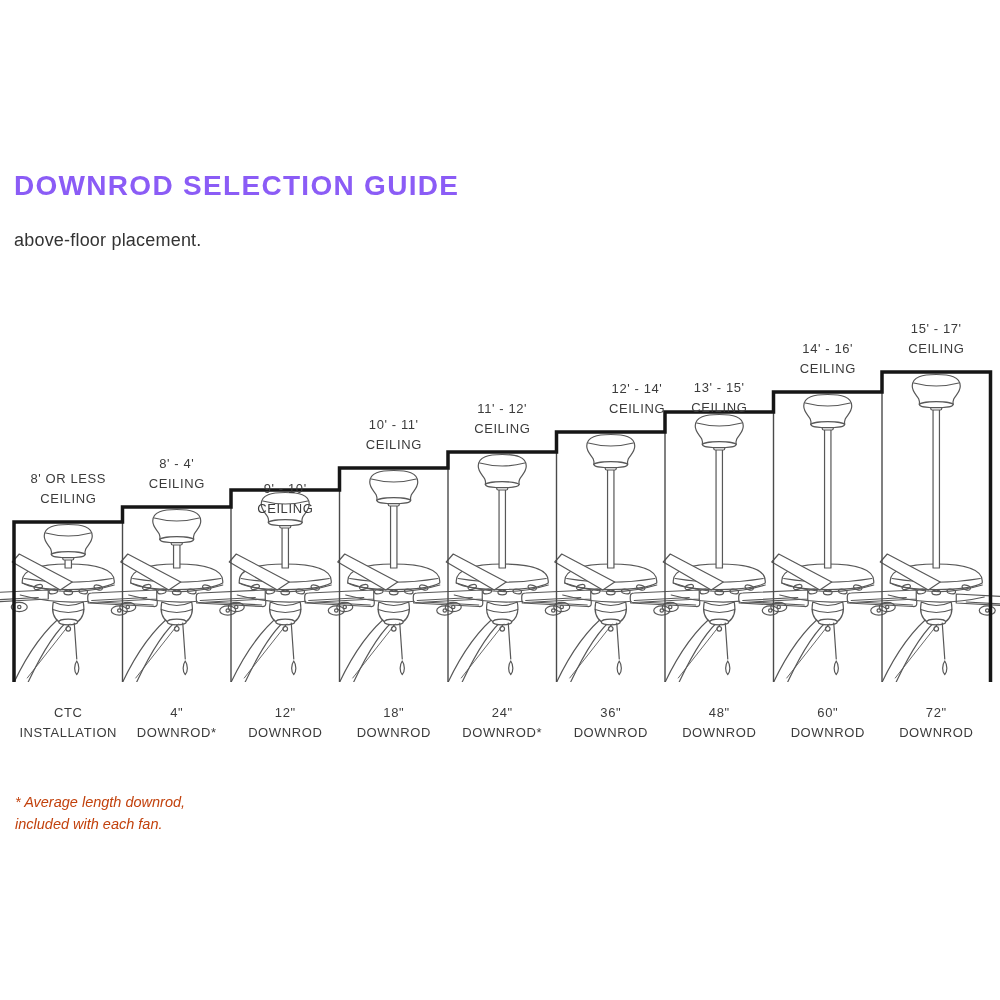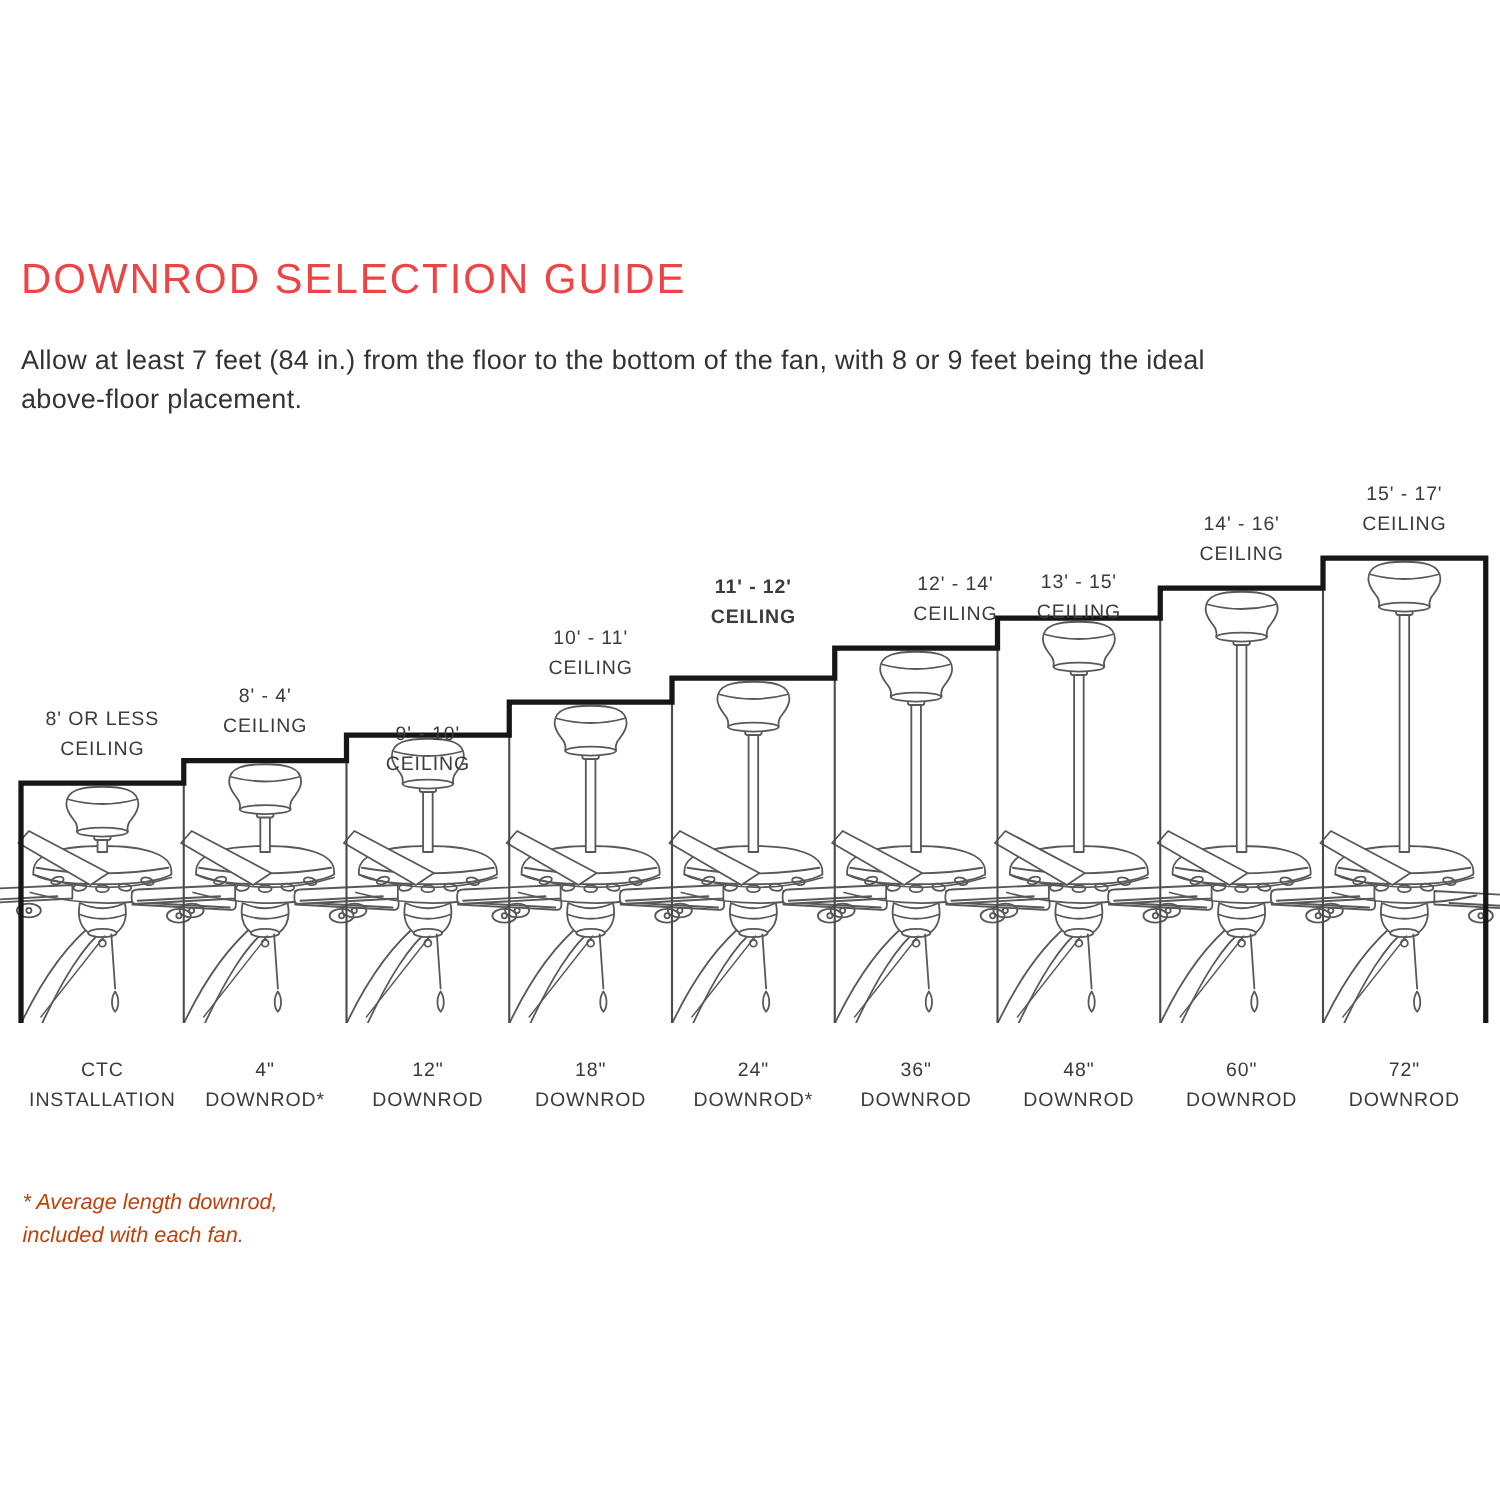--- a/index.html
+++ b/index.html
@@ -2,21 +2,21 @@
 <html><head>
 <meta charset="utf-8">
 <style>
   html,body{margin:0;padding:0;}
   body{
     width:1000px;height:1000px;position:relative;background:#ffffff;
     font-family:"Liberation Sans",sans-serif;overflow:hidden;
   }
   .title{
     position:absolute;left:14px;top:170px;
-    font-size:28px;font-weight:400;letter-spacing:1.3px;color:#ef4444;white-space:nowrap;
+    font-size:28px;font-weight:700;letter-spacing:1.3px;color:#8b5cf6;white-space:nowrap;
   }
   .subtitle{
     position:absolute;left:14px;top:227px;
     font-size:18px;line-height:26px;letter-spacing:0.2px;color:#333333;white-space:nowrap;
   }
   .plabel{
     position:absolute;width:150px;text-align:center;
     font-size:13px;line-height:20px;letter-spacing:0.6px;
     color:#3b3b3b;font-weight:500;white-space:nowrap;
   }
@@ -25,21 +25,20 @@
     font-style:italic;font-size:14.5px;line-height:22px;color:#c2410c;
   }
   #diagram-svg{position:absolute;left:0;top:0;}
 </style>
 </head>
 <body>
 
 <div class="title">DOWNROD SELECTION GUIDE</div>
 
 <div class="subtitle">
-  <div>Allow at least 7 feet (84 in.) from the floor to the bottom of the fan, with 8 or 9 feet being the ideal</div>
   <div>above-floor placement.</div>
 </div>
 
 <svg id="diagram-svg" width="1000" height="1000" viewBox="0 0 1000 1000" xmlns="http://www.w3.org/2000/svg">
     <clipPath id="fanclip">
       <rect x="0" y="300" width="1000" height="382"></rect>
     </clipPath>
     <g clip-path="url(#fanclip)">
       <g>
         <g stroke="#585858" stroke-width="1.2" fill="none" stroke-linecap="round" stroke-linejoin="round">
@@ -403,21 +402,21 @@
       <div>DOWNROD</div>
     </div>
     <div class="plabel" style="left: 318.75px; top: 415px;">
       <div>10' - 11'</div>
       <div>CEILING</div>
     </div>
     <div class="plabel" style="left: 318.75px; top: 703px;">
       <div>18"</div>
       <div>DOWNROD</div>
     </div>
-    <div class="plabel" style="left: 427.25px; top: 381px; font-weight: bold;">
+    <div class="plabel" style="left: 427.25px; top: 399px;">
       <div>11' - 12'</div>
       <div>CEILING</div>
     </div>
     <div class="plabel" style="left: 427.25px; top: 703px;">
       <div>24"</div>
       <div>DOWNROD*</div>
     </div>
     <div class="plabel" style="left: 562px; top: 379px;">
       <div>12' - 14'</div>
       <div>CEILING</div>

